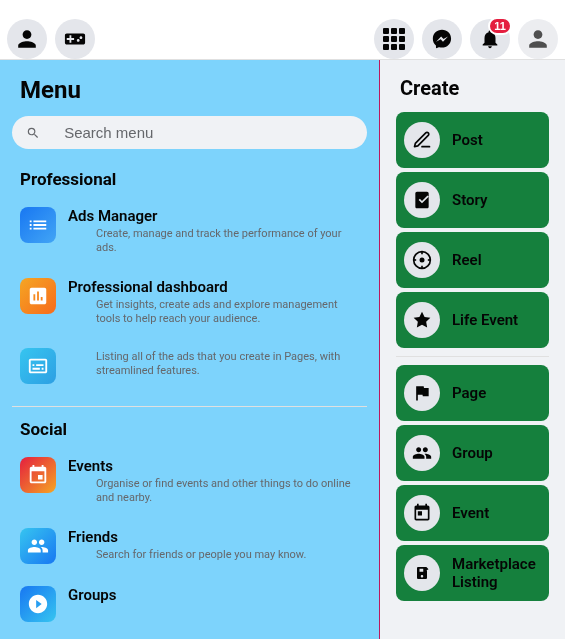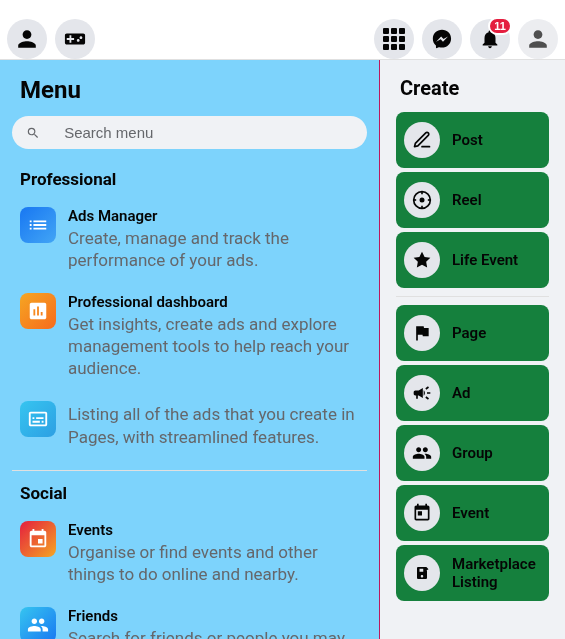--- a/index.html
+++ b/index.html
@@ -139,24 +139,25 @@
       border-radius: 8px;
       cursor: pointer;
       margin-bottom: 2px;
     }
     .menu-item-text .item-title {
       font-size: 15px;
       font-weight: 600;
       color: #050505;
     }
     .menu-item-text .item-desc {
-      font-size: 17px;
+      font-size: 11px;
       color: #65676b;
       margin-top: 2px;
       line-height: 1.3;
+      margin-left: 28px;
     }
 
     .divider {
       border: none;
       border-top: 1px solid #e0e0e0;
       margin: 12px 0;
     }
 
     
     .icon-ads { background: linear-gradient(135deg, #1877f2, #42a5f5); }
@@ -391,20 +392,28 @@
 
     <div class="create-item">
       <div class="create-icon-circle">
         <svg viewBox="0 0 24 24" fill="none" stroke="#050505" stroke-width="2">
           <path d="M12 20h9M16.5 3.5a2.121 2.121 0 0 1 3 3L7 19l-4 1 1-4L16.5 3.5z" stroke-linecap="round" stroke-linejoin="round"></path>
         </svg>
       </div>
       <span class="create-item-label">Post</span>
     </div>
 
+    <div class="create-item">
+      <div class="create-icon-circle">
+        <svg viewBox="0 0 24 24" fill="#050505">
+          <path d="M18 2H6c-1.1 0-2 .9-2 2v16c0 1.1.9 2 2 2h12c1.1 0 2-.9 2-2V4c0-1.1-.9-2-2-2zm-6 14l-4-4 1.41-1.41L12 13.17l6.59-6.58L20 8l-8 8z"></path>
+        </svg>
+      </div>
+      <span class="create-item-label">Story</span>
+    </div>
 
     <div class="create-item">
       <div class="create-icon-circle">
         <svg viewBox="0 0 24 24" fill="#050505">
           <circle cx="12" cy="12" r="10" fill="none" stroke="#050505" stroke-width="2"></circle>
           <circle cx="12" cy="12" r="3"></circle>
           <line x1="12" y1="2" x2="12" y2="5" stroke="#050505" stroke-width="2"></line>
           <line x1="12" y1="19" x2="12" y2="22" stroke="#050505" stroke-width="2"></line>
           <line x1="2" y1="12" x2="5" y2="12" stroke="#050505" stroke-width="2"></line>
           <line x1="19" y1="12" x2="22" y2="12" stroke="#050505" stroke-width="2"></line>
@@ -426,28 +435,20 @@
 
     <div class="create-item">
       <div class="create-icon-circle">
         <svg viewBox="0 0 24 24" fill="#050505">
           <path d="M14.4 6L14 4H5v17h2v-7h5.6l.4 2h7V6z"></path>
         </svg>
       </div>
       <span class="create-item-label">Page</span>
     </div>
 
-    <div class="create-item">
-      <div class="create-icon-circle">
-        <svg viewBox="0 0 24 24" fill="#050505">
-          <path d="M18 11v2h4v-2h-4zm-2 6.61c.96.71 2.21 1.65 3.2 2.39.4-.53.8-1.07 1.2-1.6-.99-.74-2.24-1.68-3.2-2.4-.4.54-.8 1.08-1.2 1.61zM20.4 5.6c-.4-.53-.8-1.07-1.2-1.6-.99.74-2.24 1.68-3.2 2.4.4.53.8 1.07 1.2 1.6.96-.72 2.21-1.65 3.2-2.4zM4 9c-1.1 0-2 .9-2 2v2c0 1.1.9 2 2 2h1v4h2v-4h1l5 3V6L8 9H4zm11.5 3c0-1.33-.58-2.53-1.5-3.35v6.69c.92-.81 1.5-2.01 1.5-3.34z"></path>
-        </svg>
-      </div>
-      <span class="create-item-label">Ad</span>
-    </div>
 
     <div class="create-item">
       <div class="create-icon-circle">
         <svg viewBox="0 0 24 24" fill="#050505">
           <path d="M16 11c1.66 0 2.99-1.34 2.99-3S17.66 5 16 5c-1.66 0-3 1.34-3 3s1.34 3 3 3zm-8 0c1.66 0 2.99-1.34 2.99-3S9.66 5 8 5C6.34 5 5 6.34 5 8s1.34 3 3 3zm0 2c-2.33 0-7 1.17-7 3.5V19h14v-2.5c0-2.33-4.67-3.5-7-3.5zm8 0c-.29 0-.62.02-.97.05 1.16.84 1.97 1.97 1.97 3.45V19h6v-2.5c0-2.33-4.67-3.5-7-3.5z"></path>
         </svg>
       </div>
       <span class="create-item-label">Group</span>
     </div>
 

